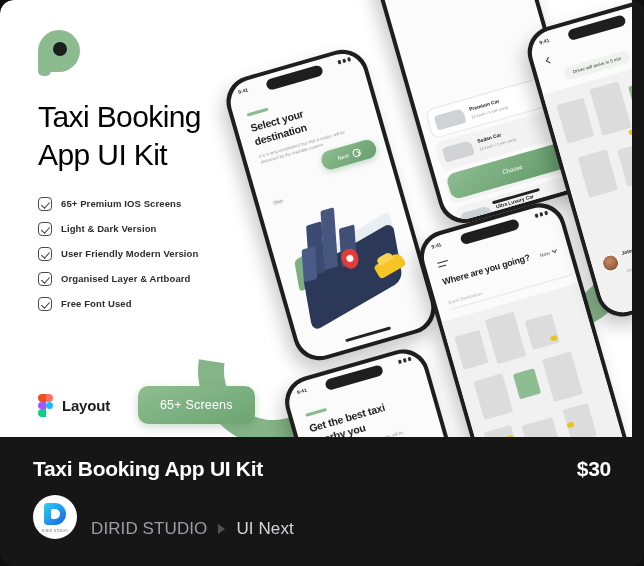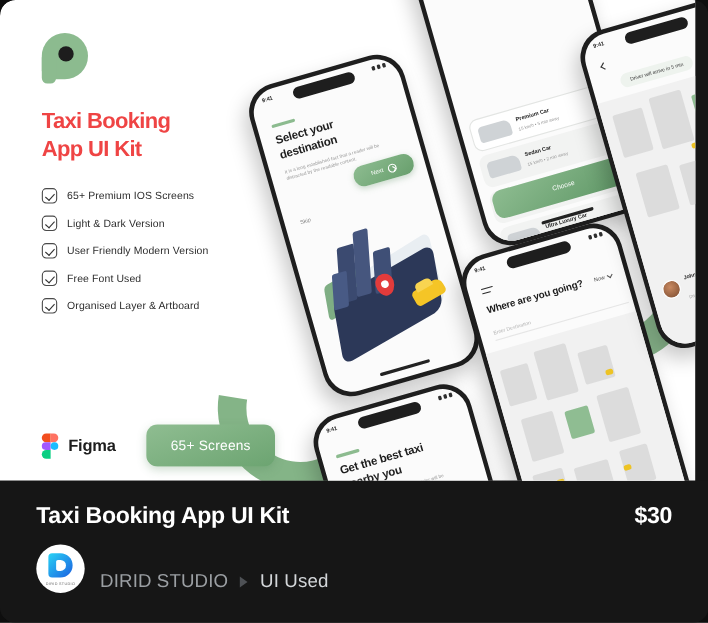--- a/index.html
+++ b/index.html
@@ -76,30 +76,30 @@
     border-radius: 0 0 5px 5px;
   }
   .app-logo .p-dot {
     position: absolute; left: 15px; top: 12px;
     width: 14px; height: 14px;
     background: #1d1d1d;
     border-radius: 50%;
   }
 
   .kit-title {
-    font-size: 20px;
-    font-weight: 700;
+    font-size: 30px;
+    font-weight: 400;
     line-height: 1.28;
     letter-spacing: -0.6px;
-    color: #ef4444;
+    color: #000000;
     margin-bottom: 22px;
     white-space: pre-line;
   }
 
-  .feature-list { list-style: none; }
+  .feature-list { list-style: none; font-weight: bold; }
   .feature-row {
     display: flex;
     align-items: center;
     gap: 9px;
     margin-bottom: 11px;
   }
   .check-box {
     flex: 0 0 auto;
     width: 14px; height: 14px;
     border: 1.2px solid #4a4a4a;
@@ -545,39 +545,39 @@
           <li class="feature-row">
             <span class="check-box"></span>
             <span class="feature-text">Light &amp; Dark Version</span>
           </li>
           <li class="feature-row">
             <span class="check-box"></span>
             <span class="feature-text">User Friendly Modern Version</span>
           </li>
           <li class="feature-row">
             <span class="check-box"></span>
-            <span class="feature-text">Free Font Used</span>
+            <span class="feature-text">Organised Layer &amp; Artboard</span>
           </li>
           <li class="feature-row">
             <span class="check-box"></span>
-            <span class="feature-text">Organised Layer &amp; Artboard</span>
+            <span class="feature-text">Free Font Used</span>
           </li>
         </ul>
       </div>
 
       <div class="bottom-badges">
         <div class="figma-badge">
           <span class="figma-mark">
             <i class="fm1"></i>
               <i class="fm2"></i>
               <i class="fm3"></i>
               <i class="fm4"></i>
               <i class="fm5"></i>
           </span>
-          <span class="figma-label">Figma</span>
+          <span class="figma-label">Layout</span>
         </div>
         <div class="screens-pill">65+ Screens</div>
       </div>
 
       <div class="phones">
 
         <div class="phone" id="phone-destination">
           <div class="screen">
             <div class="notch"></div>
             <div class="status-time">9:41</div>
@@ -731,18 +731,18 @@
     </div>
     <div class="footer-meta">
       <div class="author-avatar">
         <span class="d-glyph"></span>
         <span class="d-hole"></span>
         <span class="d-caption">DIRID STUDIO</span>
       </div>
       <div class="meta-text">
         <span class="author-name">DIRID STUDIO</span>
         <span class="meta-sep"></span>
-        <span class="category-name">UI Used</span>
+        <span class="category-name">UI Next</span>
       </div>
     </div>
   </div>
 
 </div>
 
 </body></html>

